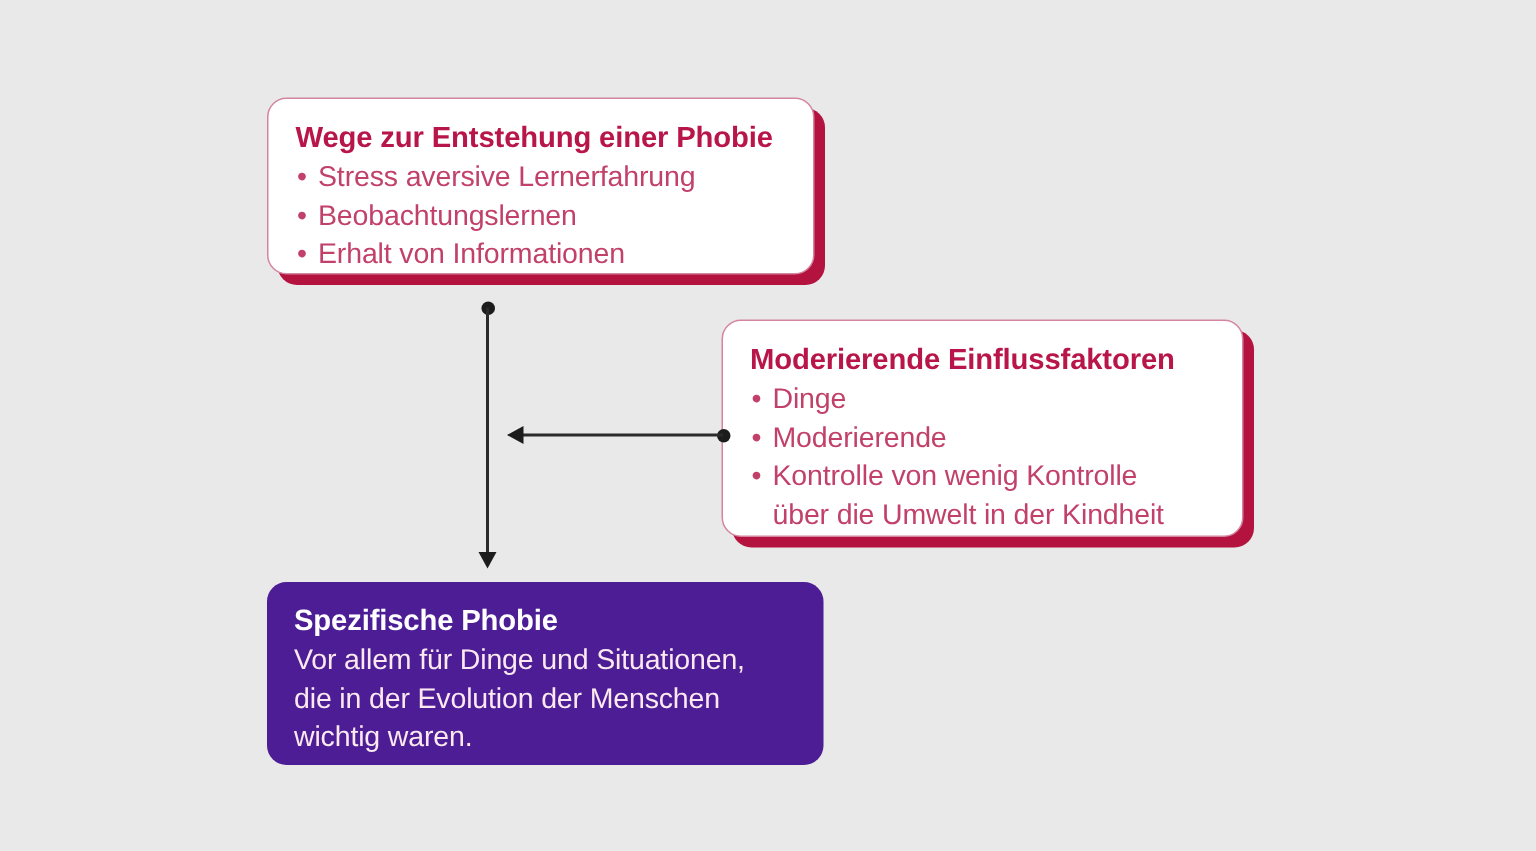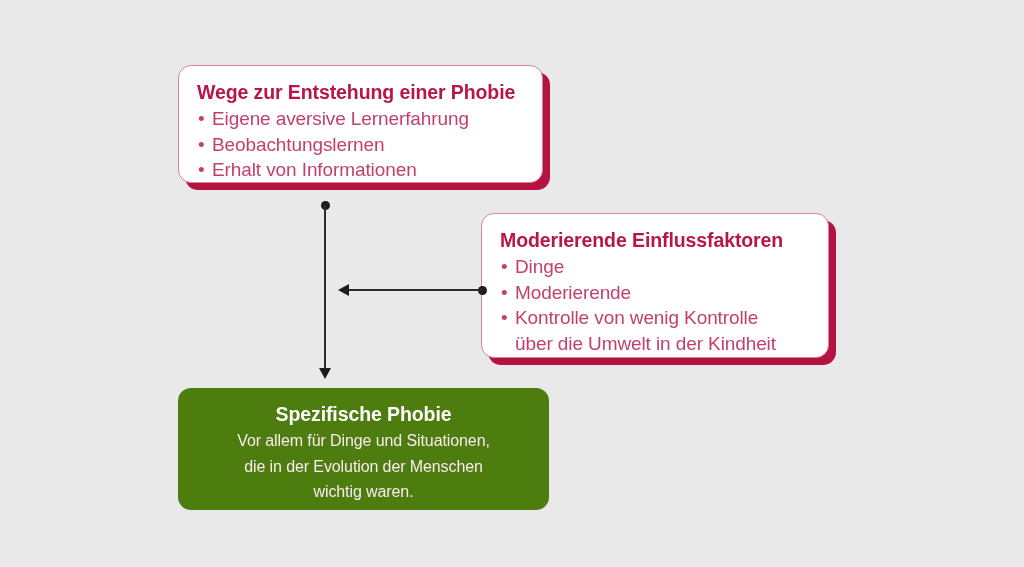--- a/index.html
+++ b/index.html
@@ -43,23 +43,22 @@
     border-radius: 13px;
     z-index: 1;
     box-sizing: border-box;
     padding: 14px 18px 12px 18px;
   }
   .card.outline .face {
     background: #ffffff;
     border: 1.6px solid #d4859f;
   }
   .card.filled .face {
-    background: #4d7c0f;
+    background: #4c1d95;
     border: none;
-    text-align: center;
   }
 
   .card-title {
     font-weight: bold;
     font-size: 19.5px;
     line-height: 25px;
     letter-spacing: -0.1px;
     margin: 0 0 1px 0;
   }
   .card.outline .card-title { color: #b8164a; }
@@ -83,21 +82,21 @@
     left: 1px;
     top: 0;
     color: #c2416b;
   }
   ul.bullets li .li-text {
     display: block;
     white-space: pre-line;
   }
 
   .body-lines {
-    font-size: 16px;
+    font-size: 19px;
     line-height: 25.5px;
     letter-spacing: -0.1px;
     color: #fbe9ef;
     white-space: pre-line;
   }
 
   
   .connector { position: absolute; z-index: 3; }
   .conn-line-v {
     position: absolute;
@@ -136,21 +135,21 @@
 
 <div id="canvas">
 
   <div class="card outline" style="left:178px; top:65px; width:365px; height:118px;">
     <div class="shadow"></div>
     <div class="face">
       <div class="card-title">Wege zur Entstehung einer Phobie</div>
       <ul class="bullets">
         <li>
           <span class="bullet-dot">•</span>
-          <span class="li-text">Eigene aversive Lernerfahrung</span>
+          <span class="li-text">Stress aversive Lernerfahrung</span>
         </li>
         <li>
           <span class="bullet-dot">•</span>
           <span class="li-text">Beobachtungslernen</span>
         </li>
         <li>
           <span class="bullet-dot">•</span>
           <span class="li-text">Erhalt von Informationen</span>
         </li>
       </ul>

